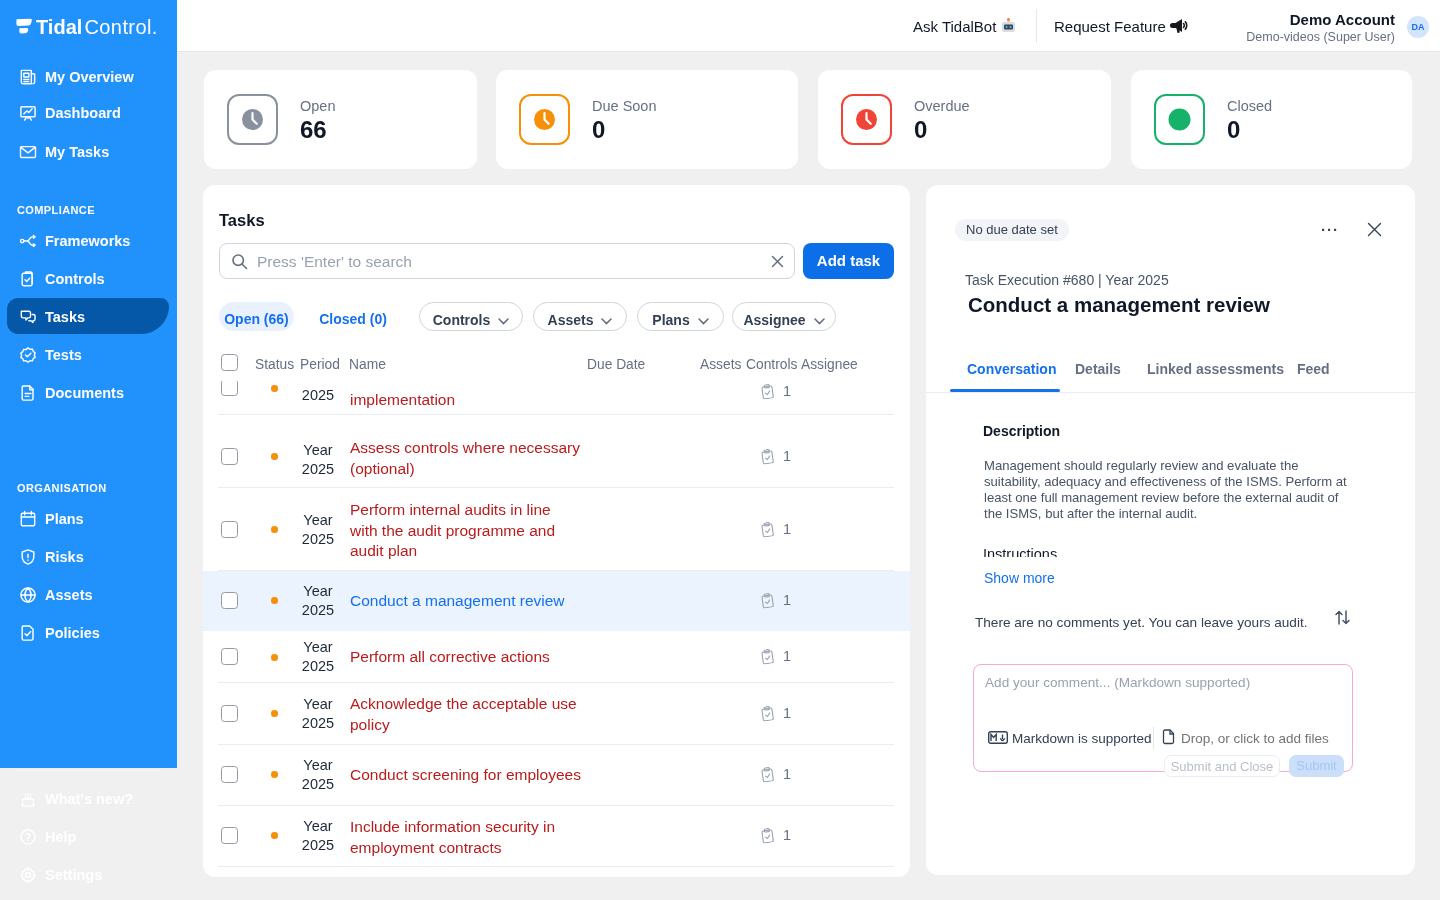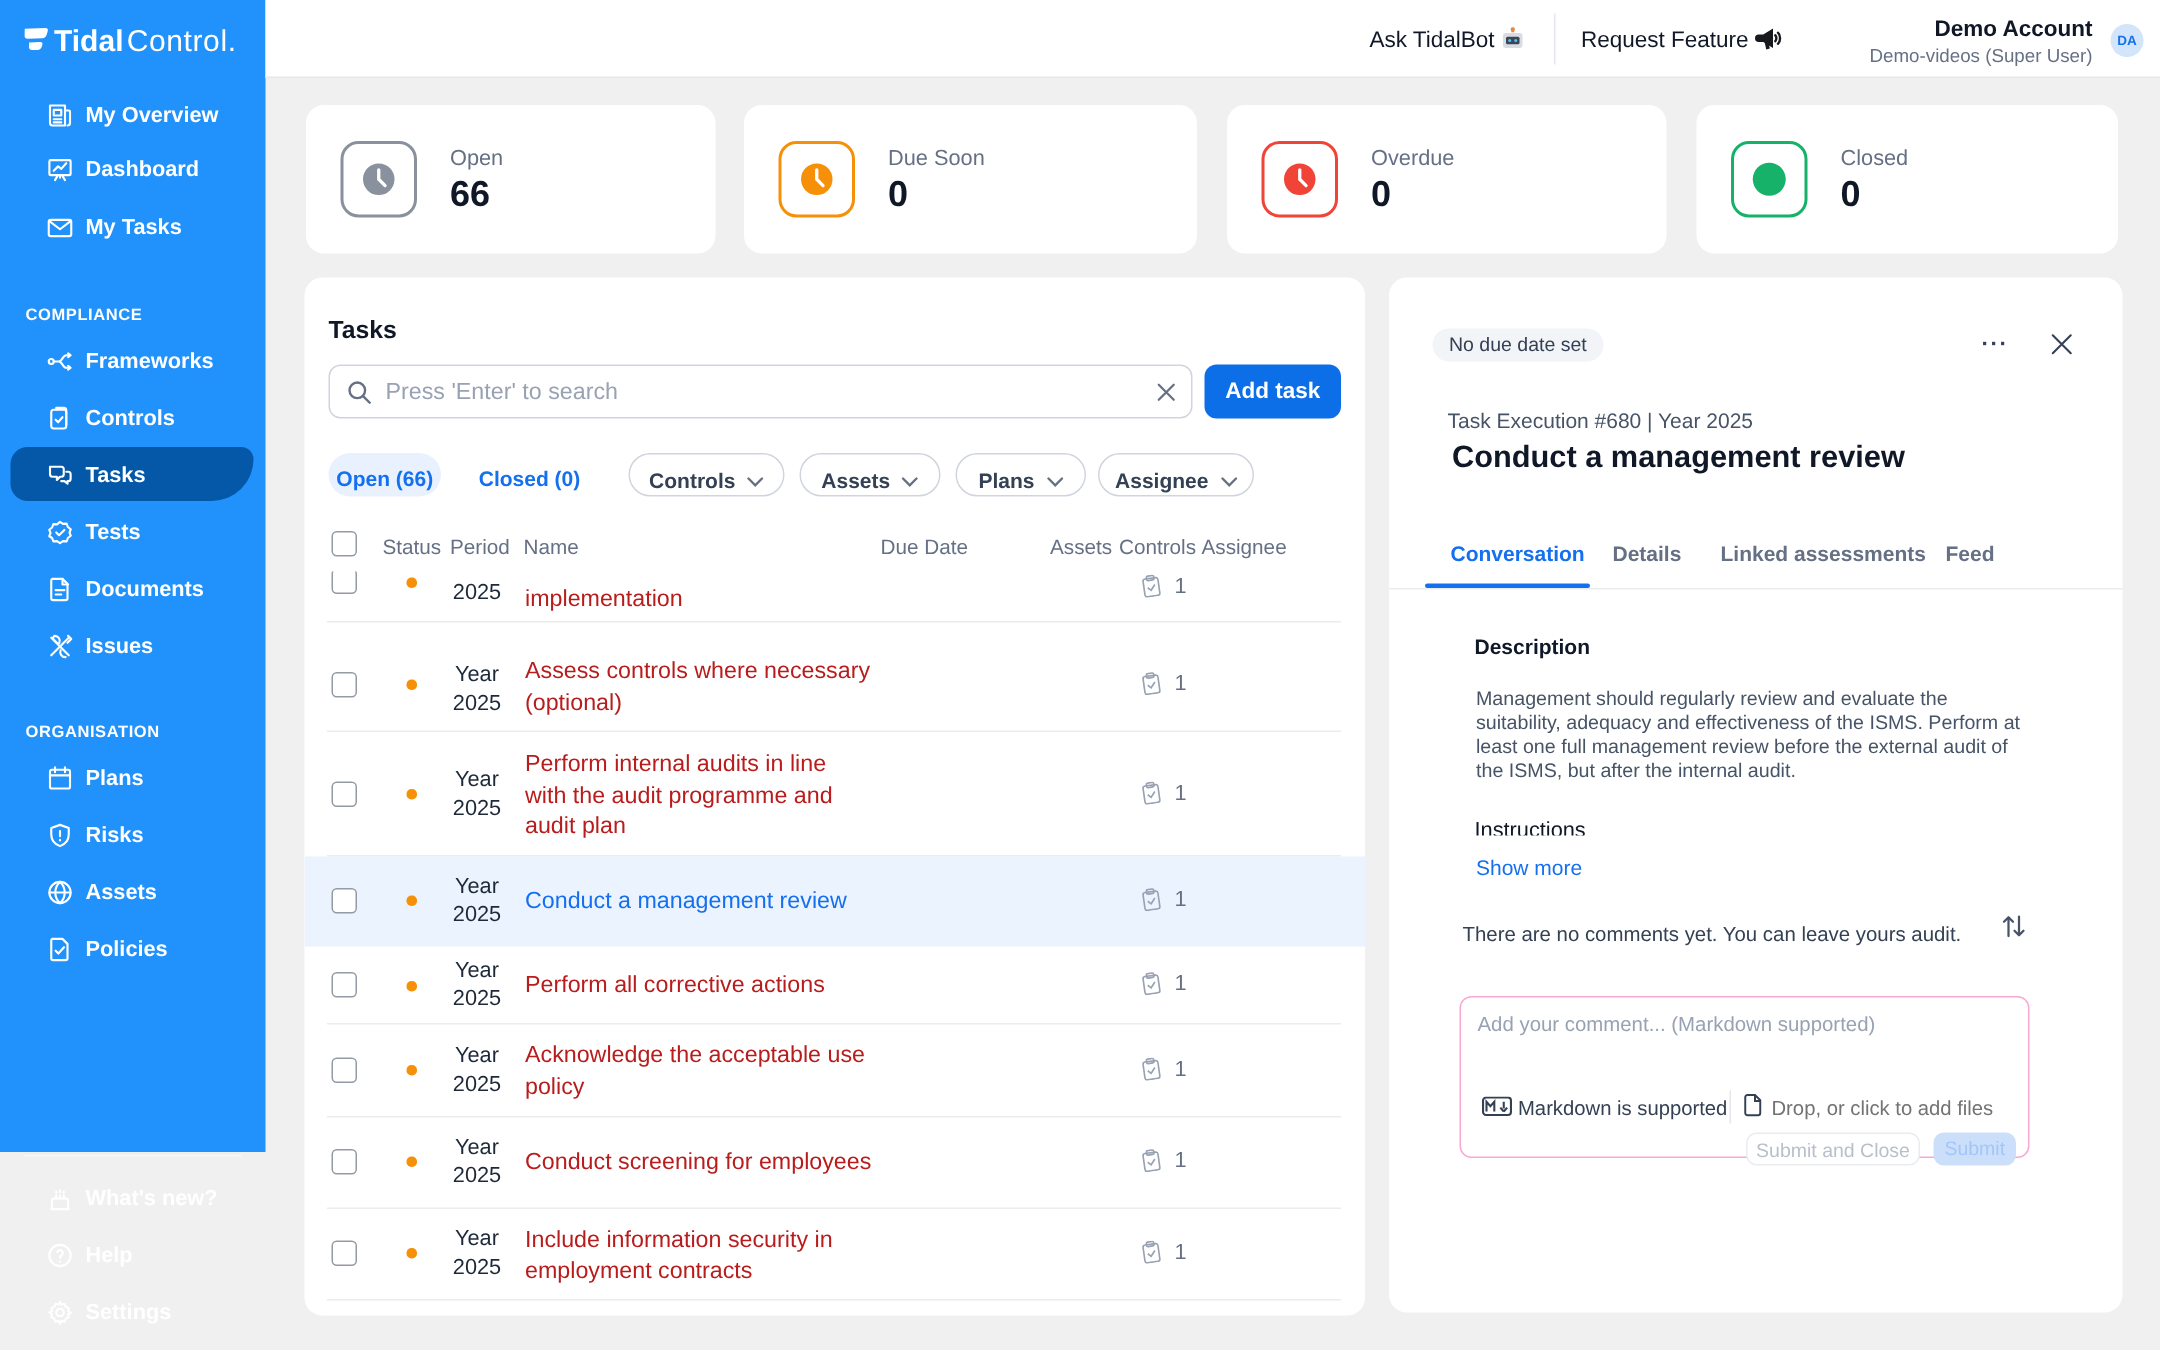--- a/index.html
+++ b/index.html
@@ -2,21 +2,21 @@
 <html><head>
 <meta charset="utf-8">
 <style>
 * { margin:0; padding:0; box-sizing:border-box; }
 html,body { width:1440px; height:900px; overflow:hidden; }
 body { font-family:"Liberation Sans", sans-serif; background:#f0f0f1; position:relative; }
 .abs { position:absolute; }
 
 
 #sidebar { position:absolute; left:0; top:0; width:177px; height:768px; background:#2191fb; }
-.navitem { position:absolute; left:0; width:177px; height:38px; color:#fff;margin-left:12px; }
+.navitem { position:absolute; left:0; width:177px; height:38px; color:#fff; }
 .navitem .ic { position:absolute; left:18px; top:50%; margin-top:-10px; width:20px; height:20px; }
 .navitem .tx { position:absolute; left:45px; top:50%; transform:translateY(-50%); font-size:14.5px; font-weight:700; letter-spacing:0px; }
 .navsec { position:absolute; left:17px; color:#fff; font-size:11px; font-weight:700; letter-spacing:0.4px; }
 #selbg { position:absolute; left:7px; top:298px; width:162px; height:36px; background:#0558a8; border-radius:14px 10px 34px 14px; }
 #sbdiv { position:absolute; left:16px; top:770px; width:145px; height:1px; background:rgba(255,255,255,0.45); }
 
 
 #topbar { position:absolute; left:177px; top:0; width:1263px; height:52px; background:#fff; border-bottom:1px solid #e5e7eb; }
 
 
@@ -132,28 +132,20 @@
       </svg>
       <div class="tx">Tests</div>
     </div>
   <div class="navitem" style="top:374px;">
       <svg class="ic" viewBox="0 0 24 24" fill="none" stroke="#fff" stroke-width="1.7" stroke-linecap="round" stroke-linejoin="round">
         <path d="M6 3.5h8l4 4V19a1.5 1.5 0 0 1-1.5 1.5h-10A1.5 1.5 0 0 1 5 19V5a1.5 1.5 0 0 1 1-1.5z"></path>
         <path d="M14 3.5V8h4.5"></path>
         <path d="M8.5 12.5h7M8.5 16h4.5"></path>
       </svg>
       <div class="tx">Documents</div>
-    </div>
-  <div class="navitem" style="top:412px;">
-      <svg class="ic" viewBox="0 0 24 24" fill="none" stroke="#fff" stroke-width="1.7" stroke-linecap="round" stroke-linejoin="round">
-        <path d="M5 5l14 14M7.5 3.5a4 4 0 0 1 4 5.5l-1 1-4.5-4.5z"></path>
-        <path d="M19 5L5 19M16.5 20.5a4 4 0 0 1-4-5.5"></path>
-        <path d="M18.5 3.5L21 6l-3 3"></path>
-      </svg>
-      <div class="tx">Issues</div>
     </div>
   <div class="navsec" style="top:482px;">ORGANISATION</div>
   <div class="navitem" style="top:500px;">
       <svg class="ic" viewBox="0 0 24 24" fill="none" stroke="#fff" stroke-width="1.7" stroke-linecap="round" stroke-linejoin="round">
         <rect x="4" y="5" width="16" height="15" rx="1.5"></rect>
         <path d="M4 9.5h16M8 3v4M16 3v4"></path>
       </svg>
       <div class="tx">Plans</div>
     </div>
   <div class="navitem" style="top:538px;">

